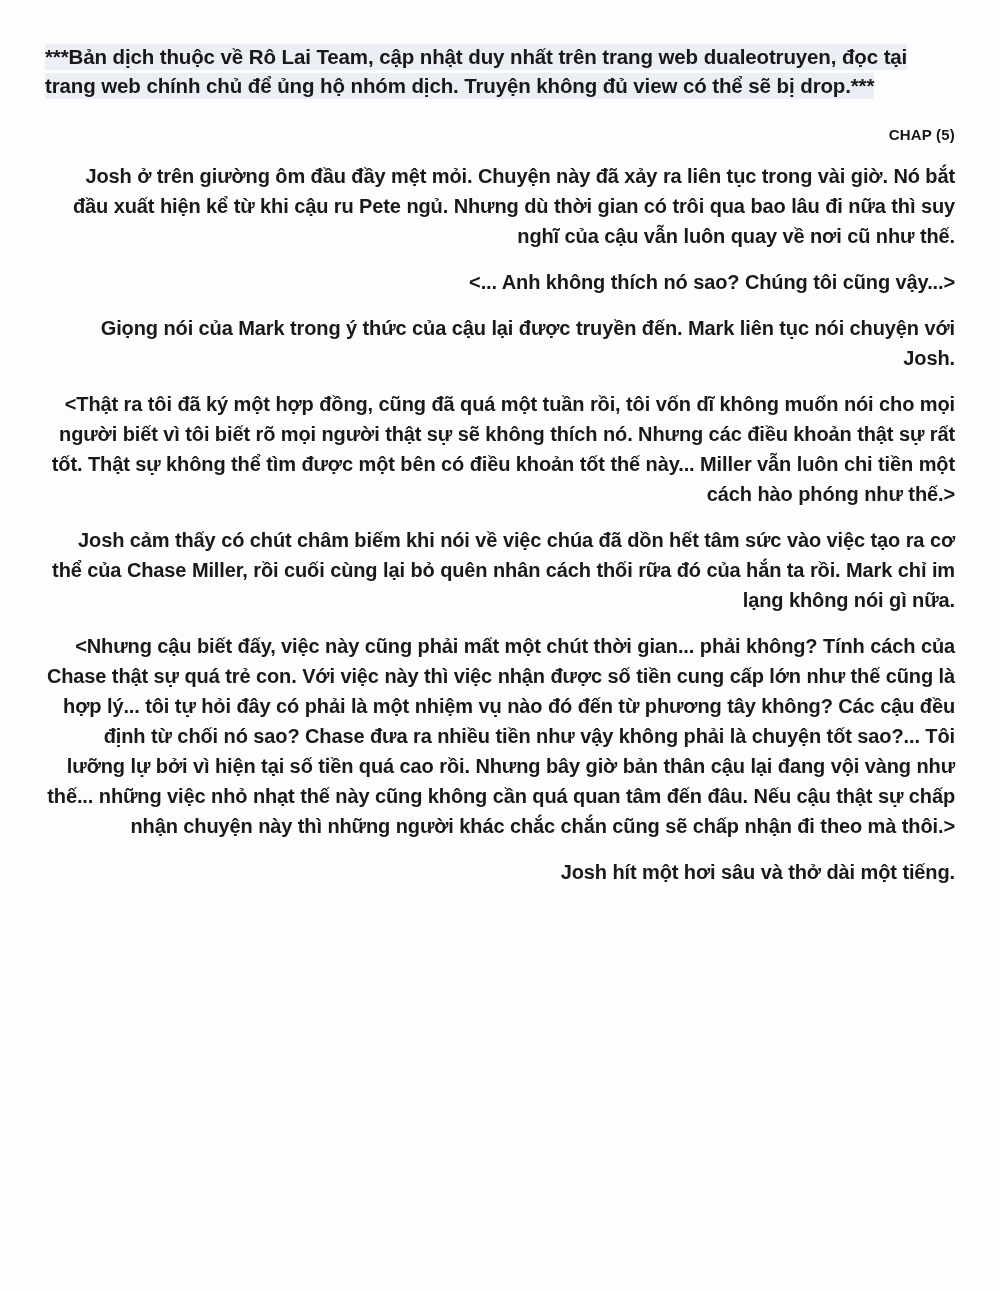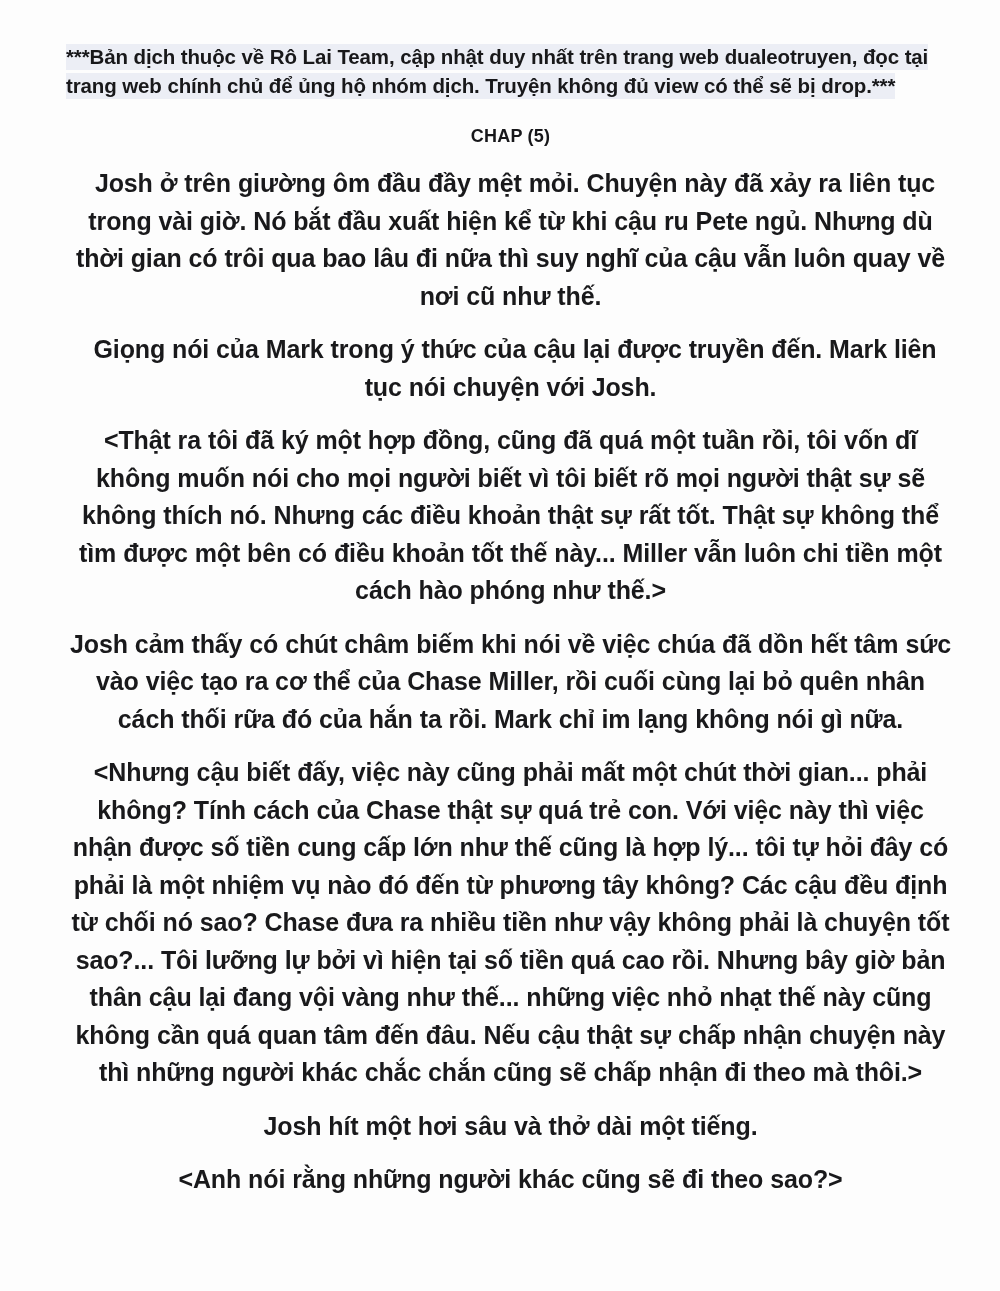--- a/index.html
+++ b/index.html
@@ -13,77 +13,77 @@
     background: #fdfdfd;
     font-family: "Liberation Sans", "DejaVu Sans", sans-serif;
     overflow: hidden;
   }
   .page {
     position: relative;
     width: 1000px;
     height: 1200px;
     background: #fdfdfd;
     box-sizing: border-box;
-    padding: 42px 45px 0 66px;
+    padding: 42px 45px 0 45px;
   }
   .notice {
     font-size: 20.5px;
     font-weight: 700;
     line-height: 1.42;
     letter-spacing: -0.15px;
     color: #18181a;
     margin: 0 0 18px 0;
     max-width: 912px;
     word-spacing: 0.2px;
   }
   .notice .hl {
     background-color: #eceef5;
     box-decoration-break: clone;
     -webkit-box-decoration-break: clone;
     padding: 1px 0 2px 0;
   }
   .chapter-title {
-    text-align: center;
-    font-size: 18px;
+    text-align: right;
+    font-size: 15px;
     font-weight: 700;
     color: #17171a;
     letter-spacing: 0.2px;
     margin: 26px 0 18px 0;
   }
   .body-text {
     max-width: 910px;
   }
   .para {
-    font-size: 25px;
+    font-size: 20px;
     font-weight: 700;
     line-height: 1.50;
     color: #19191b;
     letter-spacing: -0.12px;
     margin: 0 0 16px 0;
-    text-align: center;
+    text-align: right;
     word-spacing: 0.1px;
   }
   .para.indent {
     text-indent: 9px;
   }
   .para.gap-before {
   }
 </style>
 </head>
 <body>
 
 <div class="page">
 
   <div class="notice"><span class="hl">***Bản dịch thuộc về Rô Lai Team, cập nhật duy nhất trên trang web dualeotruyen, đọc tại trang web chính chủ để ủng hộ nhóm dịch. Truyện không đủ view có thể sẽ bị drop.***</span></div>
 
   <div class="chapter-title">CHAP (5)</div>
 
   <div class="body-text">
       <p class="para indent"> Josh ở trên giường ôm đầu đầy mệt mỏi. Chuyện này đã xảy ra liên tục trong vài giờ. Nó bắt đầu xuất hiện kể từ khi cậu ru Pete ngủ. Nhưng dù thời gian có trôi qua bao lâu đi nữa thì suy nghĩ của cậu vẫn luôn quay về nơi cũ như thế.</p>
+      <p class="para">&lt;... Anh không thích nó sao? Chúng tôi cũng vậy...&gt;</p>
       <p class="para indent"> Giọng nói của Mark trong ý thức của cậu lại được truyền đến. Mark liên tục nói chuyện với Josh.</p>
       <p class="para">&lt;Thật ra tôi đã ký một hợp đồng, cũng đã quá một tuần rồi, tôi vốn dĩ không muốn nói cho mọi người biết vì tôi biết rõ mọi người thật sự sẽ không thích nó. Nhưng các điều khoản thật sự rất tốt. Thật sự không thể tìm được một bên có điều khoản tốt thế này... Miller vẫn luôn chi tiền một cách hào phóng như thế.&gt;</p>
       <p class="para">Josh cảm thấy có chút châm biếm khi nói về việc chúa đã dồn hết tâm sức vào việc tạo ra cơ thể của Chase Miller, rồi cuối cùng lại bỏ quên nhân cách thối rữa đó của hắn ta rồi. Mark chỉ im lạng không nói gì nữa.</p>
       <p class="para gap-before">&lt;Nhưng cậu biết đấy, việc này cũng phải mất một chút thời gian... phải không? Tính cách của Chase thật sự quá trẻ con. Với việc này thì việc nhận được số tiền cung cấp lớn như thế cũng là hợp lý... tôi tự hỏi đây có phải là một nhiệm vụ nào đó đến từ phương tây không? Các cậu đều định từ chối nó sao? Chase đưa ra nhiều tiền như vậy không phải là chuyện tốt sao?... Tôi lưỡng lự bởi vì hiện tại số tiền quá cao rồi. Nhưng bây giờ bản thân cậu lại đang vội vàng như thế... những việc nhỏ nhạt thế này cũng không cần quá quan tâm đến đâu. Nếu cậu thật sự chấp nhận chuyện này thì những người khác chắc chắn cũng sẽ chấp nhận đi theo mà thôi.&gt;</p>
       <p class="para gap-before">Josh hít một hơi sâu và thở dài một tiếng.</p>
-      <p class="para">&lt;Anh nói rằng những người khác cũng sẽ đi theo sao?&gt;</p>
     </div>
 
 </div>
 
 </body></html>

